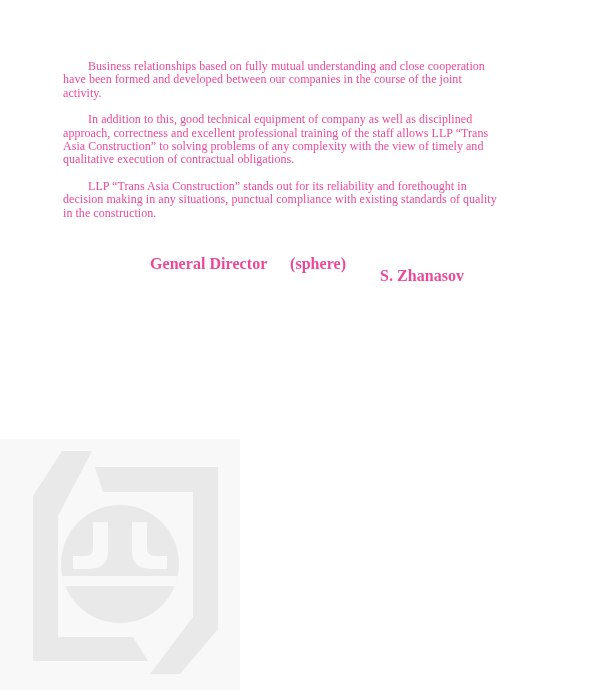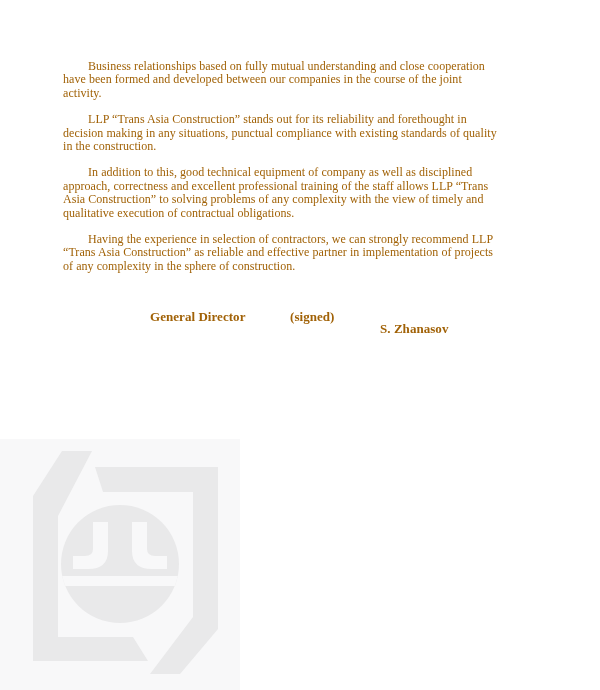--- a/index.html
+++ b/index.html
@@ -7,70 +7,67 @@
     position:relative;
     width:600px; height:690px;
     overflow:hidden;
     background:#ffffff;
     font-family:"Liberation Serif","DejaVu Serif",serif;
   }
   .doc-text {
     position:absolute;
     left:63px; top:60px;
     width:472px;
-    color:#a16207;
+    color:#ec4899;
     font-size:12px;
     line-height:13.4px;
     letter-spacing:0.05px;
   }
   .doc-text p {
     margin:0 0 13px 0;
     text-indent:25px;
     white-space:pre-line;
   }
   .signature-row {
     position:relative;
     margin-top:37px;
     height:16px;
     font-weight:bold;
-    font-size:13px;
+    font-size:16px;
   }
   .sig-role { position:absolute; left:87px;  top:0; white-space:nowrap; }
   .sig-note { position:absolute; left:227px; top:0; white-space:nowrap; }
   .sig-name { position:absolute; left:317px; top:12px; white-space:nowrap; }
   .watermark-svg {
     position:absolute;
     left:0; top:439px;
     width:240px; height:251px;
     display:block;
   }
 </style>
 </head>
 <body>
 
 <div class="page">
 
   <div class="doc-text">
     <p>Business relationships based on fully mutual understanding and close cooperation
 have been formed and developed between our companies in the course of the joint
 activity.</p>
-    <p>LLP “Trans Asia Construction” stands out for its reliability and forethought in
-decision making in any situations, punctual compliance with existing standards of quality
-in the construction.</p>
     <p>In addition to this, good technical equipment of company as well as disciplined
 approach, correctness and excellent professional training of the staff allows LLP “Trans
 Asia Construction” to solving problems of any complexity with the view of timely and
 qualitative execution of contractual obligations.</p>
-    <p>Having the experience in selection of contractors, we can strongly recommend LLP
-“Trans Asia Construction” as reliable and effective partner in implementation of projects
-of any complexity in the sphere of construction.</p>
+    <p>LLP “Trans Asia Construction” stands out for its reliability and forethought in
+decision making in any situations, punctual compliance with existing standards of quality
+in the construction.</p>
 
     <div class="signature-row">
       <span class="sig-role">General Director</span>
-      <span class="sig-note">(signed)</span>
+      <span class="sig-note">(sphere)</span>
       <span class="sig-name">S. Zhanasov</span>
     </div>
   </div>
 
   <svg class="watermark-svg" viewBox="0 0 240 251" xmlns="http://www.w3.org/2000/svg">
     <defs>
       <clipPath id="discClip">
           <circle cx="120" cy="125" r="59"></circle>
         </clipPath>
     </defs>

